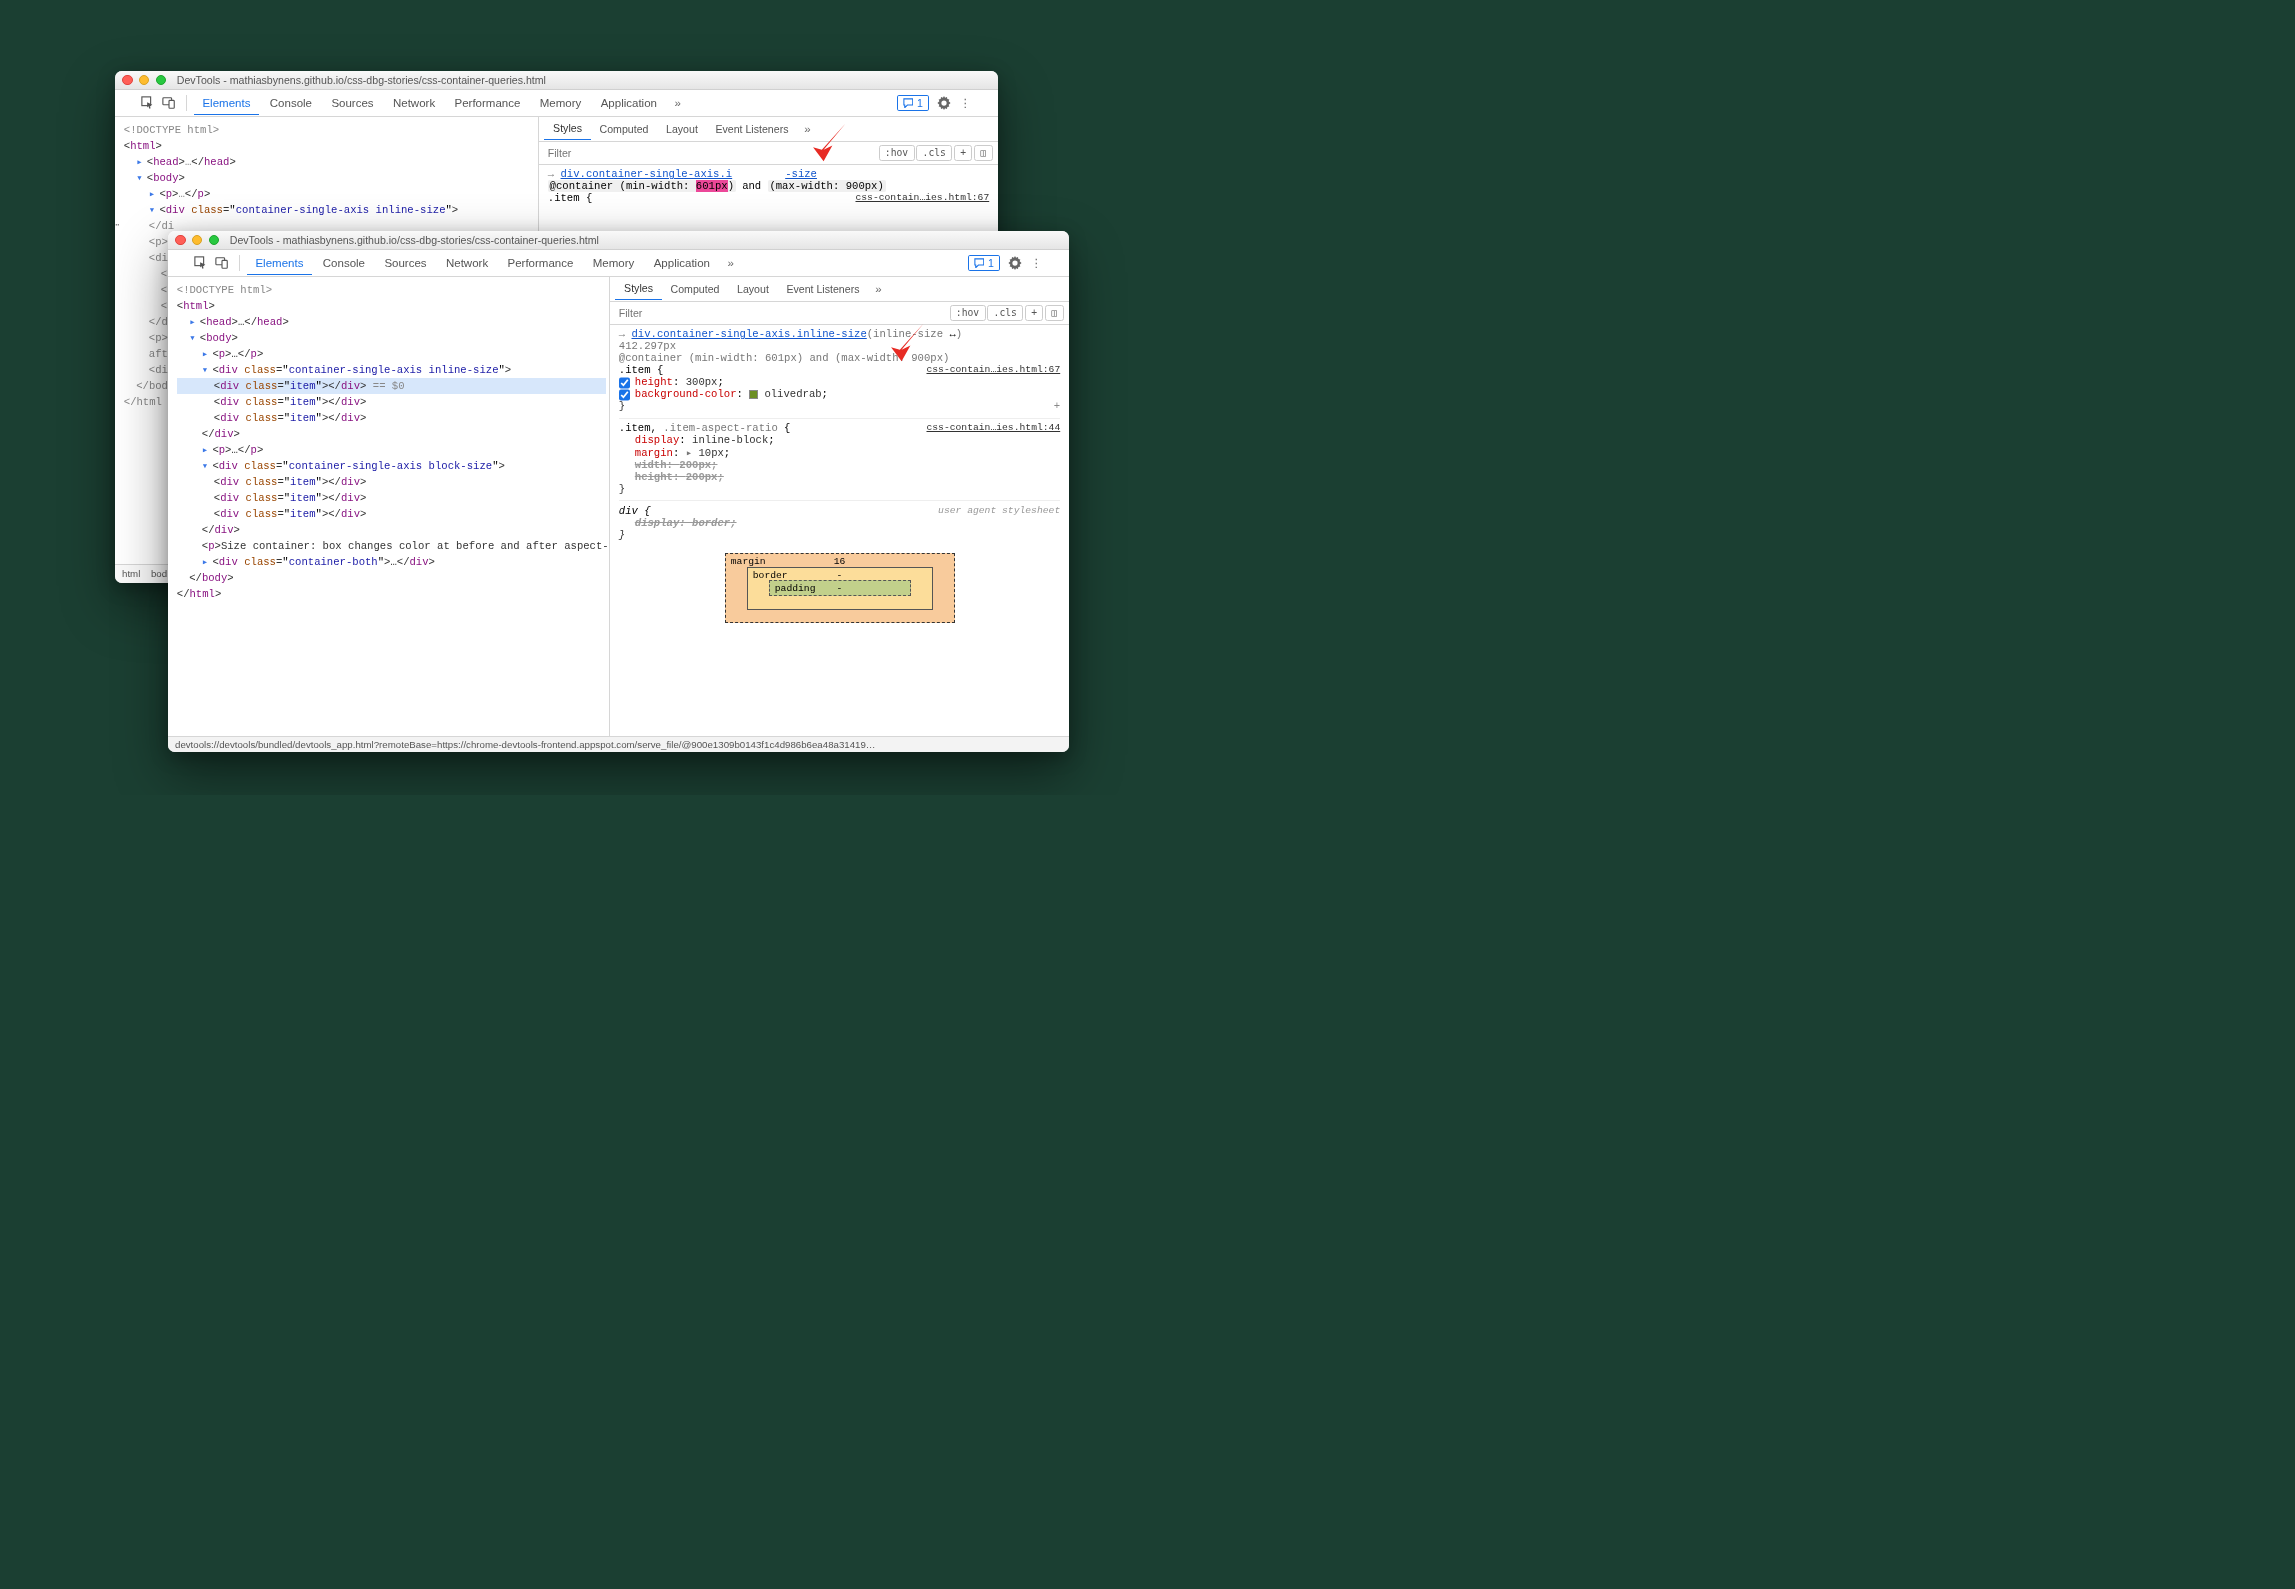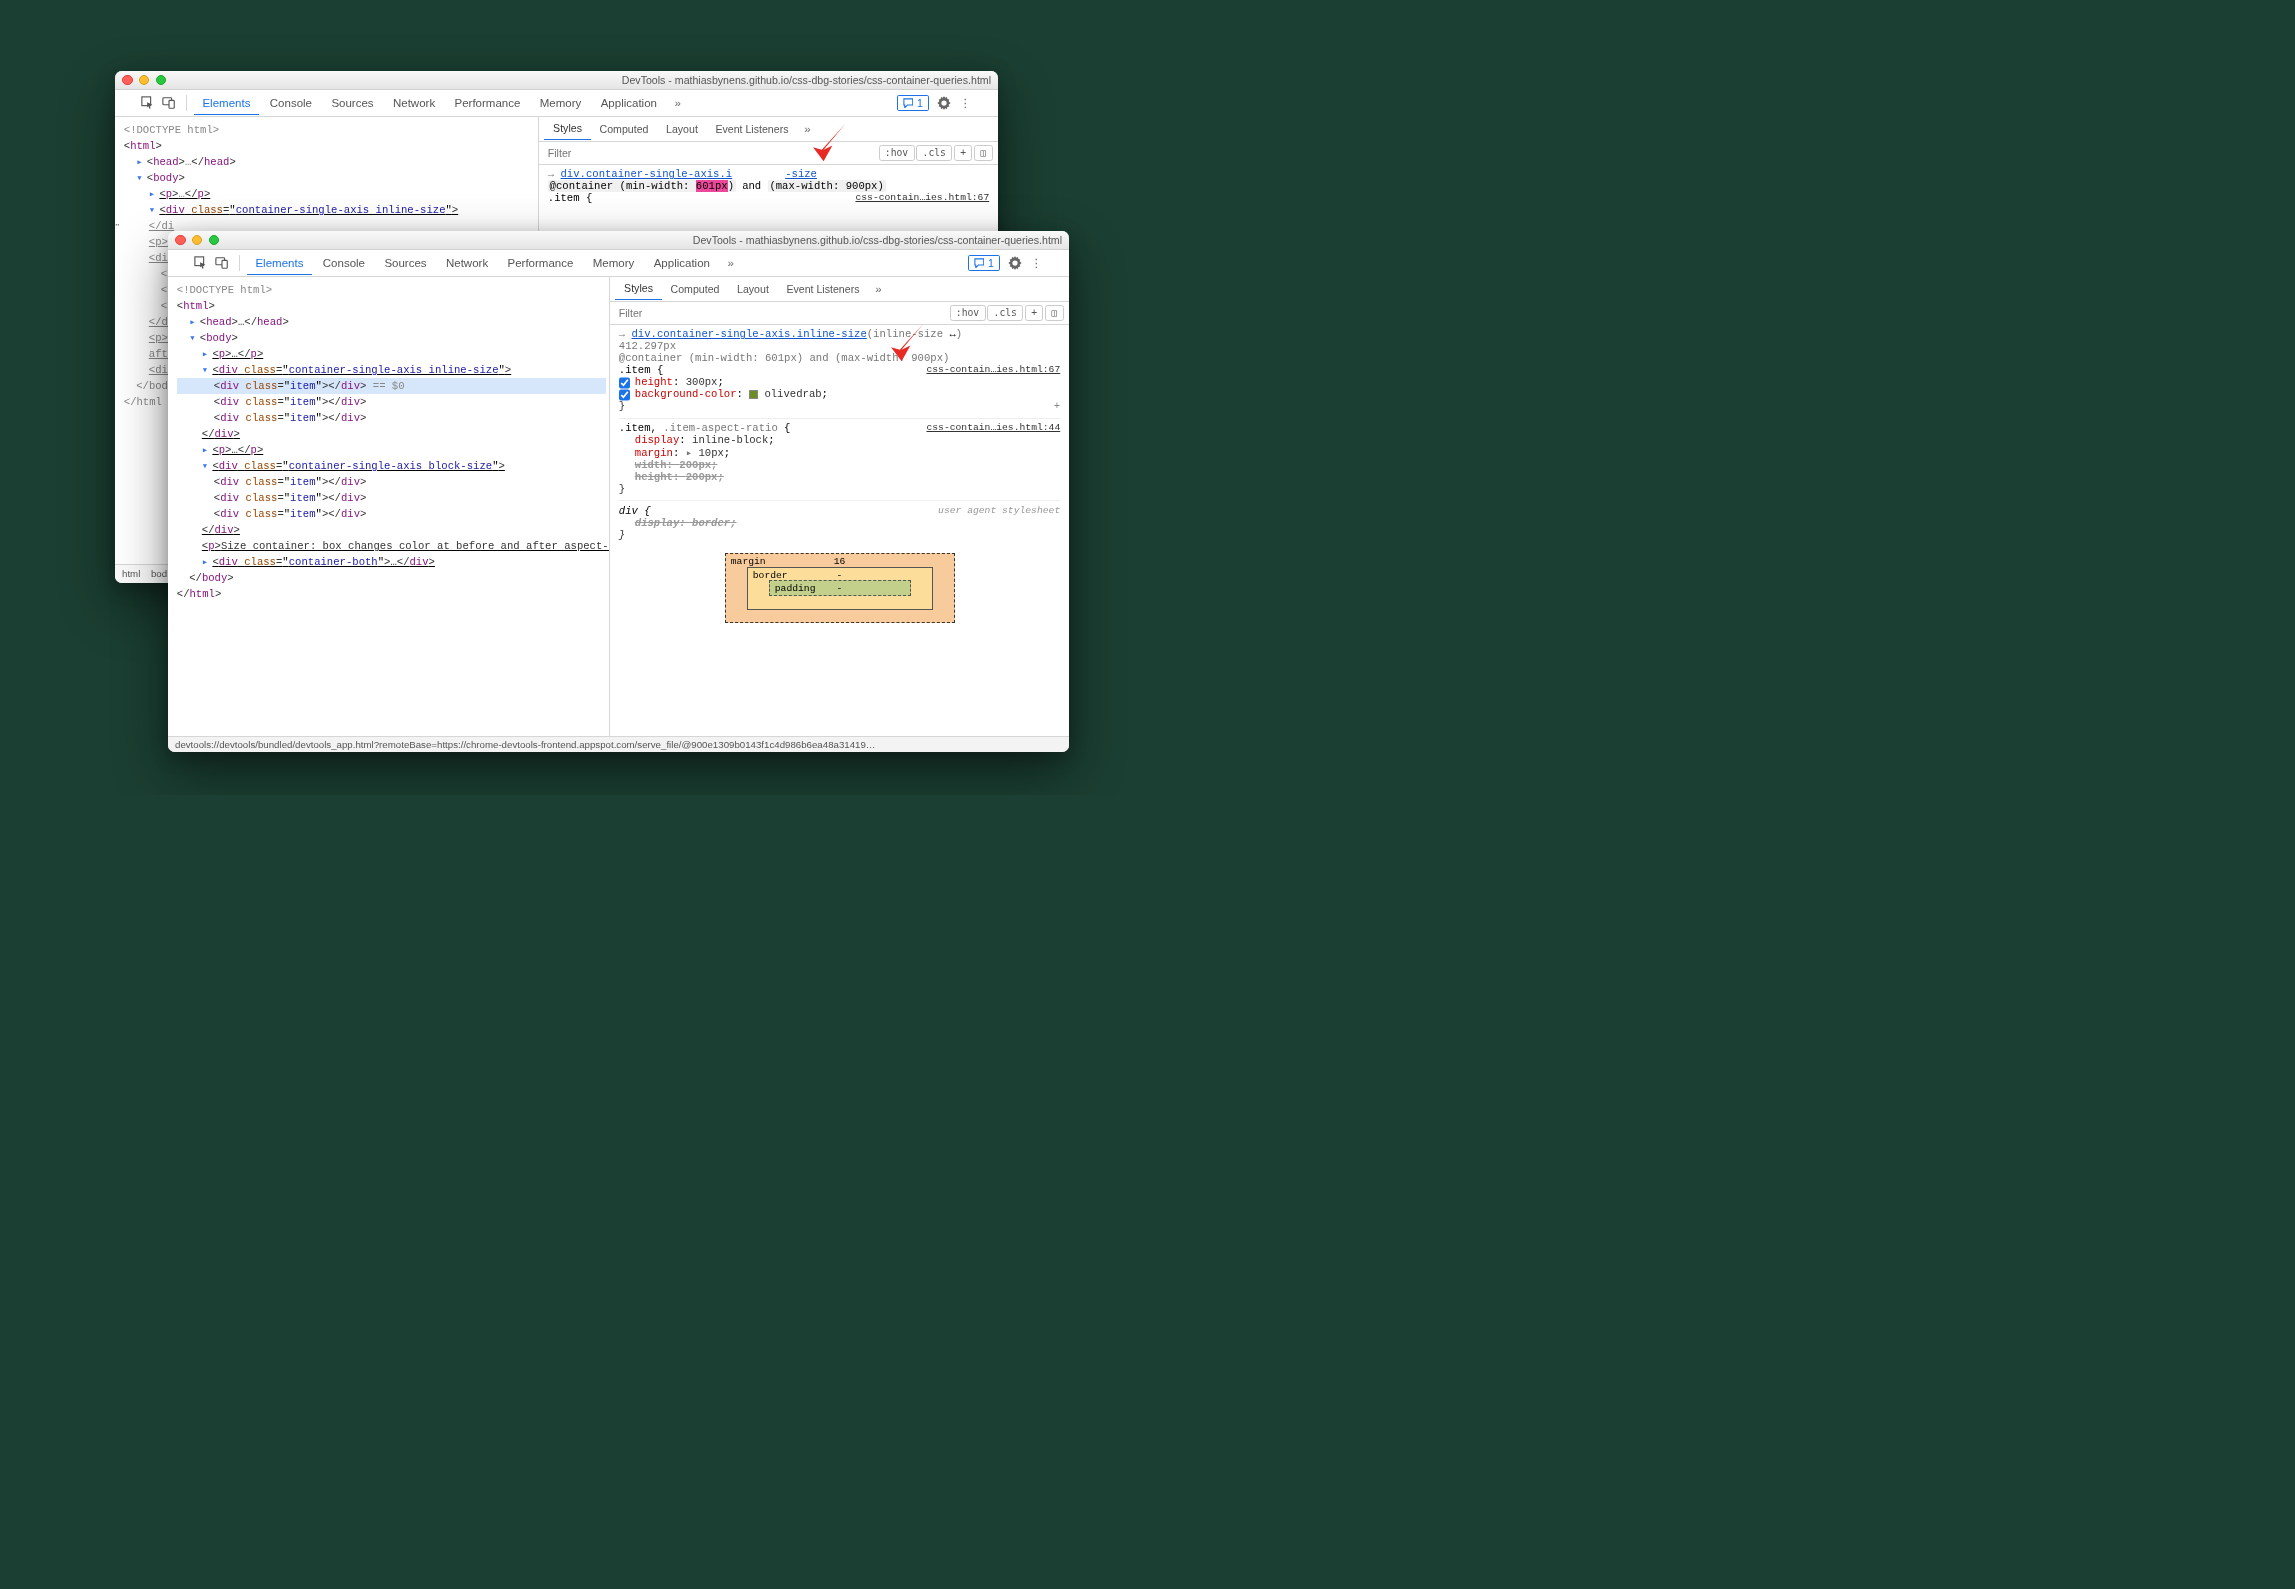--- a/index.html
+++ b/index.html
@@ -31,21 +31,21 @@
   align-items: center;
   padding: 0 7px;
   font-size: 10.6px;
   color: #555;
 }
 .traffic { display: flex; gap: 6.2px; margin-right: 10.6px; }
 .traffic span { width: 10.6px; height: 10.6px; border-radius: 50%; display: inline-block; }
 .tl-close { background: #ff5f57; border: 0.9px solid #e0443e; }
 .tl-min { background: #febc2e; border: 0.9px solid #d8a123; }
 .tl-max { background: #28c840; border: 0.9px solid #1da52d; }
-.title-text { flex: 1; text-align: right; }
+.title-text { flex: 1; text-align: left; }
 
 .toolbar {
   height: 26.5px;
   border-bottom: 0.9px solid #d6d6d6;
   display: flex;
   align-items: center;
   padding: 0 23px;
   gap: 1.8px;
 }
 .tool-icon { width: 19.4px; height: 19.4px; display: flex; align-items: center; justify-content: center; color: #555; cursor: pointer; }
@@ -83,21 +83,21 @@
 .brace { color: #333; }
 .ua-label { float: right; color: #999; font-style: italic; font-size: 9.7px; }
 .swatch { display: inline-block; width: 8.8px; height: 8.8px; border: 0.9px solid #888; vertical-align: middle; }
 .swatch.olivedrab { background: #6b8e23; }
 .hl { background: #ec4899; }
 .container-box { background: #f0f0f0; border-radius: 1.8px; padding: 0 1.8px; }
 
 .dom-tree { padding: 5.3px 3.5px 5.3px 8.8px; }
 .dom-line { white-space: nowrap; line-height: 16px; }
 .indent1 { padding-left: 12.4px; }
-.indent2 { padding-left: 25px; text-decoration: underline; }
+.indent2 { padding-left: 25px; }
 .indent3 { padding-left: 37px; }
 .tw { color: #3b78e7; cursor: pointer; margin-right: 1.8px; display: inline-block; width: 8.8px; }
 .tag-name { color: #881280; }
 .attr-name { color: #994500; }
 .attr-val { color: #1a1aa6; }
 .doctype { color: #888; }
 .seltext { color: #333; }
 .selected-row { background: #d7e7fb; }
 .dollar { color: #888; }
 .ellipsis-dots { color: #888; letter-spacing: 0.9px; }

